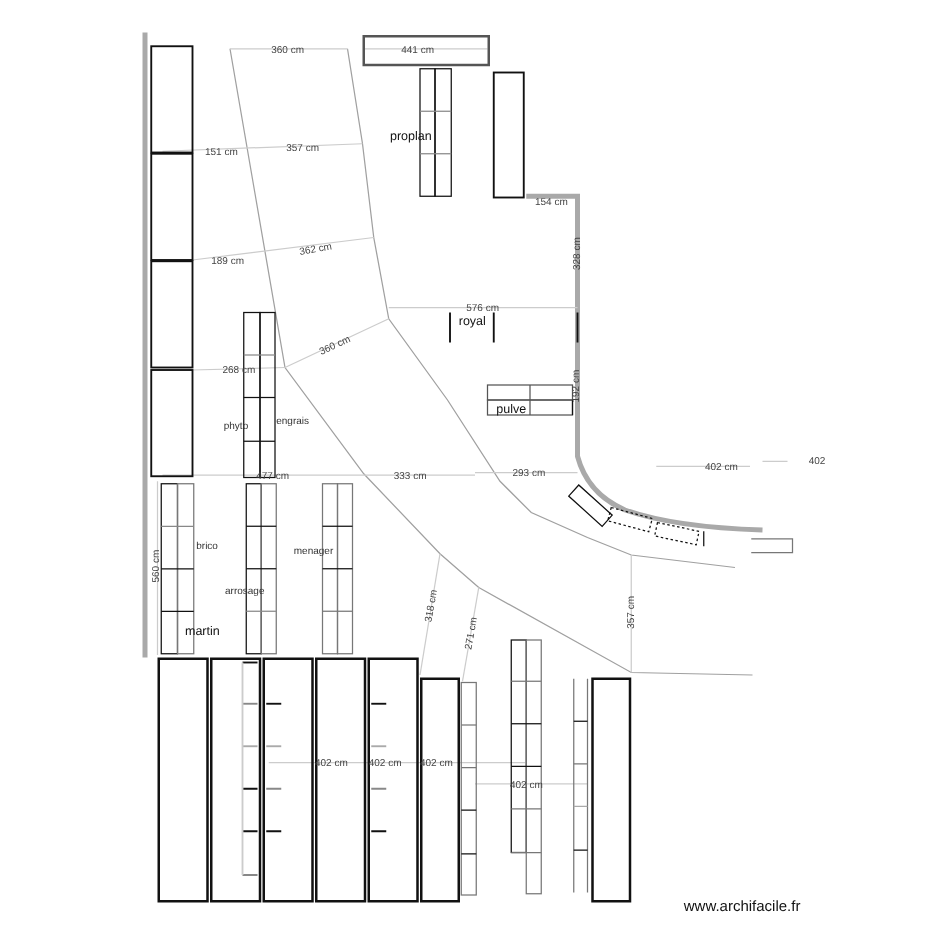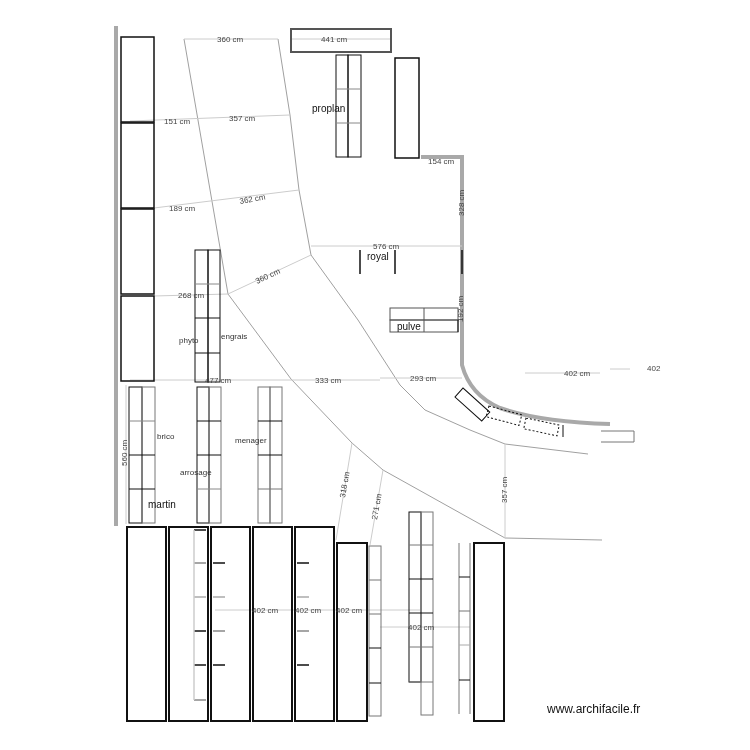--- a/index.html
+++ b/index.html
@@ -1,21 +1,21 @@
 <!DOCTYPE html>
 <html><head>
   <meta charset="utf-8">
   <style>
     html, body { margin: 0; padding: 0; background: #ffffff; }
     body { width: 750px; height: 750px; position: relative; overflow: hidden; font-family: "Liberation Sans", sans-serif; }
     #plan { position: absolute; left: 0; top: 0; width: 750px; height: 750px; }
     .dim { font-family: "Liberation Sans", sans-serif; font-size: 8px; fill: #444; }
     .lbl { font-family: "Liberation Sans", sans-serif; font-size: 8px; fill: #333; }
     .lbl-big { font-family: "Liberation Sans", sans-serif; font-size: 10px; fill: #111; }
-    .watermark { position: absolute; left: 547px; top: 702px; font-size: 12px; color: #111; font-family: "Liberation Sans", sans-serif; }
+    .watermark { position: absolute; left: 547px; top: 718px; font-size: 12px; color: #111; font-family: "Liberation Sans", sans-serif; }
   </style>
 </head>
 <body>
 
 <svg id="plan" viewBox="0 0 750 750" xmlns="http://www.w3.org/2000/svg">
 
   <g fill="none" stroke="#a9a9a9" stroke-width="4">
     <line x1="116" y1="26" x2="116" y2="526"></line>
     <path d="M421,157 L462,157 L462,365 Q470,395 500,408 Q540,422 610,424"></path>
   </g>

